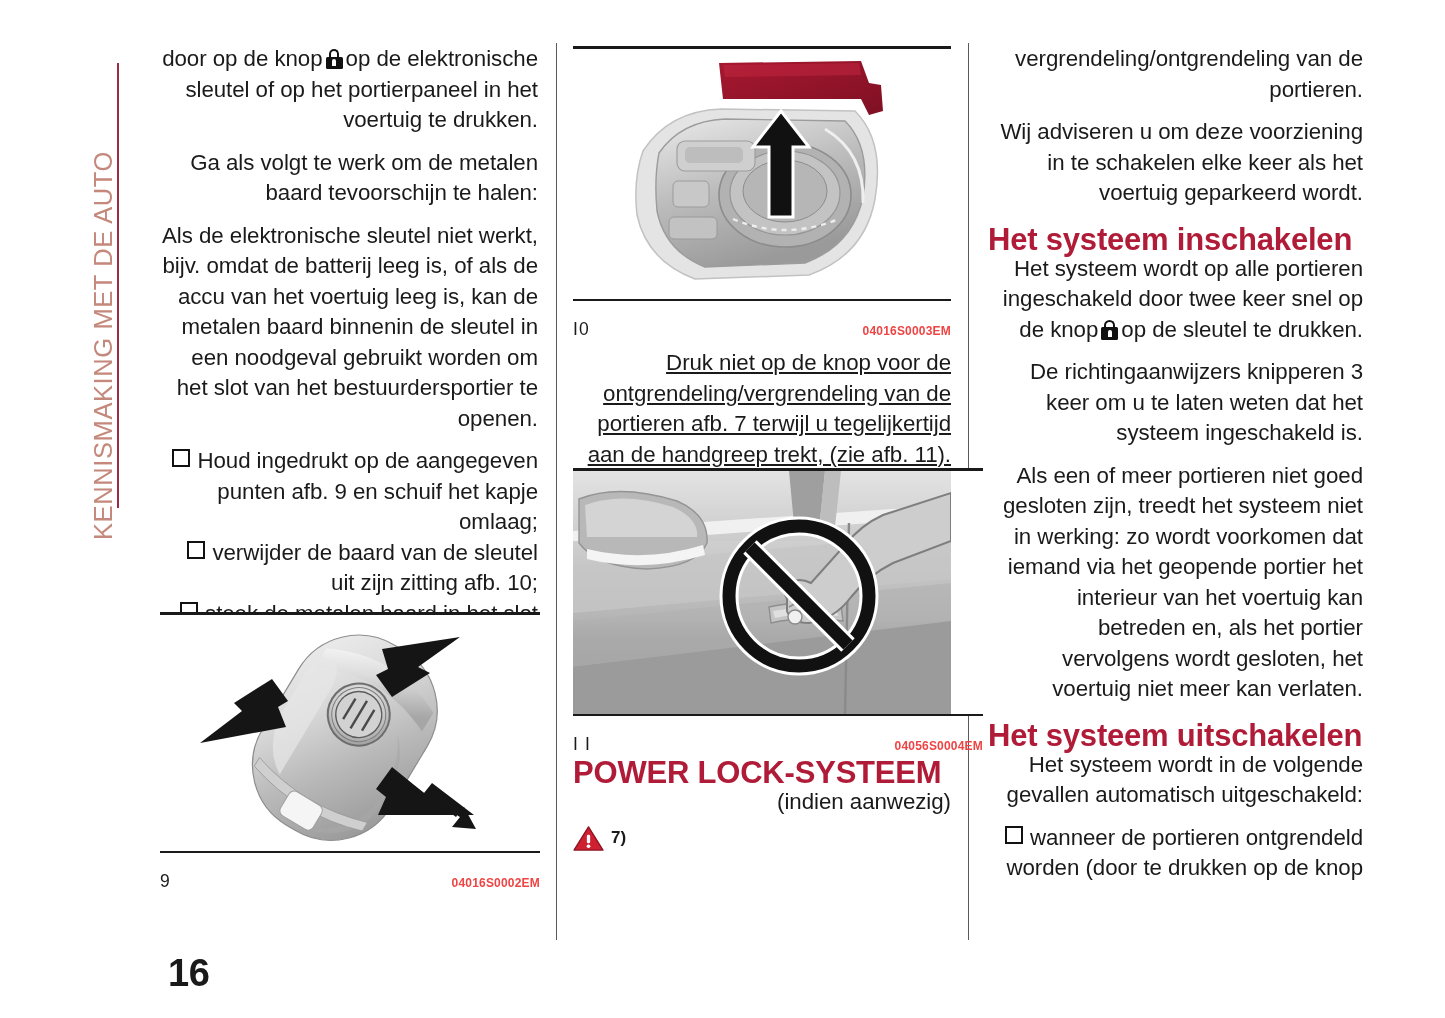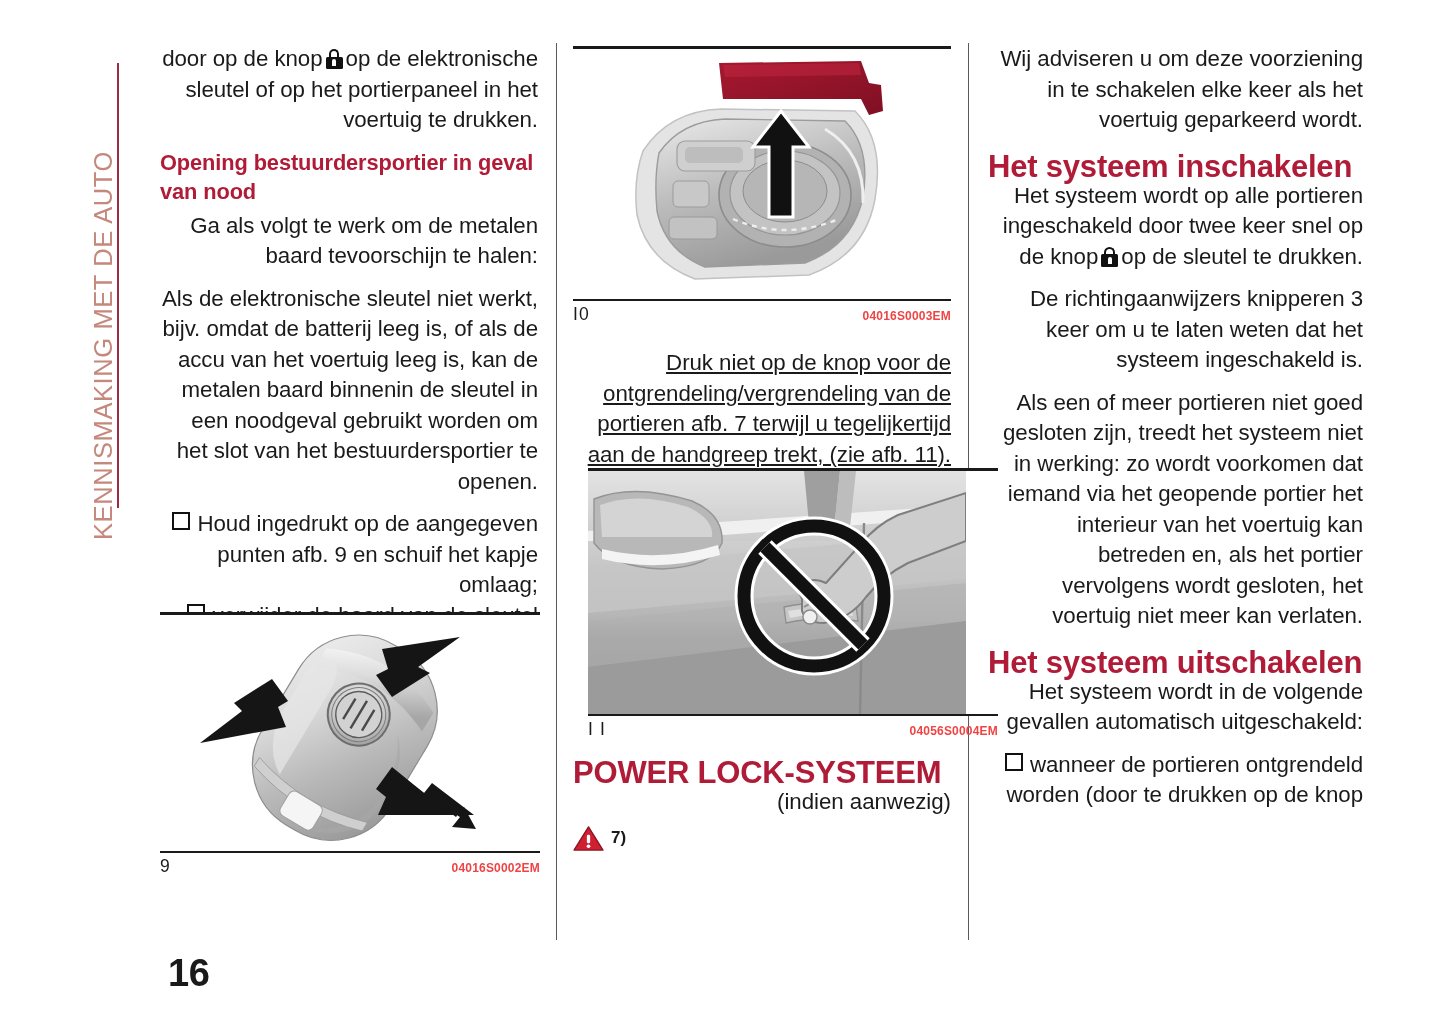--- a/index.html
+++ b/index.html
@@ -78,30 +78,30 @@
   .warn-tri{width:31px;height:27px;display:block;}
   .warn-note{font-size:17px;font-weight:bold;color:#1a1a1a;}
 
   
   .fig{position:absolute;}
   .fig .frame{position:relative;width:100%;overflow:hidden;background:#fff;}
   .fig .topline{height:2.6px;background:#1a1a1a;width:100%;}
   .fig .botline{height:2.6px;background:#1a1a1a;width:100%;}
   .fig .cap{
     display:flex;justify-content:space-between;align-items:baseline;
-    padding-top:3px;
+    padding-top:18px;
   }
   .fig .cap .num{font-size:17.5px;color:#1a1a1a;letter-spacing:1.2px;}
   .fig .cap .code{font-size:12px;font-weight:bold;color:#ef4444;letter-spacing:.2px;}
 
   .f9{left:160px;top:612px;width:380px;}
   .f9 .frame{height:236px;}
   .f10{left:573px;top:46px;width:378px;}
   .f10 .frame{height:250px;}
-  .f11{left:588px;top:468px;width:410px;}
+  .f11{left:573px;top:468px;width:410px;}
   .f11 .frame{height:243px;}
 
   svg{display:block;}
 
   
   .pageno{
     position:absolute;left:168px;top:952px;
     font-size:38px;font-weight:bold;color:#1a1a1a;letter-spacing:-.5px;
   }
 </style>
@@ -117,21 +117,20 @@
 
   <div class="divider div1"></div>
   <div class="divider div2"></div>
 
   <div class="col col1">
 
     <p>
       <span>door op de knop</span><span class="lock"><span class="sh"></span><span class="body"></span><span class="kh"></span></span><span>op de elektronische sleutel of op het portierpaneel in het voertuig te drukken.</span>
     </p>
 
-    <h3>Opening bestuurdersportier in geval van nood</h3>
 
     <p>Ga als volgt te werk om de metalen baard tevoorschijn te halen:</p>
 
     <p>Als de elektronische sleutel niet werkt, bijv. omdat de batterij leeg is, of als de accu van het voertuig leeg is, kan de metalen baard binnenin de sleutel in een noodgeval gebruikt worden om het slot van het bestuurdersportier te openen.</p>
 
     <p class="bullet"><span class="mk"></span><span>Houd ingedrukt op de aangegeven punten afb. 9 en schuif het kapje omlaag;</span></p>
     <p class="bullet"><span class="mk"></span><span>verwijder de baard van de sleutel uit zijn zitting afb. 10;</span></p>
     <p class="bullet"><span class="mk"></span><span>steek de metalen baard in het slot van het bestuurdersportier en draai hem om het portier te ontgrendelen.</span></p>
   </div>
 
@@ -316,20 +315,21 @@
         <path d="M16 2 L31 26 L1 26 Z" fill="#cf2032" stroke="#8c1220" stroke-width="1.4" stroke-linejoin="round"></path>
         <rect x="14.3" y="10" width="3.4" height="9" rx="1.5" fill="#ffffff"></rect>
         <circle cx="16" cy="22" r="1.9" fill="#ffffff"></circle>
       </svg>
       <span class="warn-note">7)</span>
     </div>
   </div>
 
   <div class="col col3">
 
+    <p>vergrendeling/ontgrendeling van de portieren.</p>
     <p>Wij adviseren u om deze voorziening in te schakelen elke keer als het voertuig geparkeerd wordt.</p>
 
     <h2>Het systeem inschakelen</h2>
     <p>
       <span>Het systeem wordt op alle portieren ingeschakeld door twee keer snel op de knop</span><span class="lock"><span class="sh"></span><span class="body"></span><span class="kh"></span></span><span>op de sleutel te drukken.</span>
     </p>
 
     <p>De richtingaanwijzers knipperen 3 keer om u te laten weten dat het systeem ingeschakeld is.</p>
     <p>Als een of meer portieren niet goed gesloten zijn, treedt het systeem niet in werking: zo wordt voorkomen dat iemand via het geopende portier het interieur van het voertuig kan betreden en, als het portier vervolgens wordt gesloten, het voertuig niet meer kan verlaten.</p>
 

